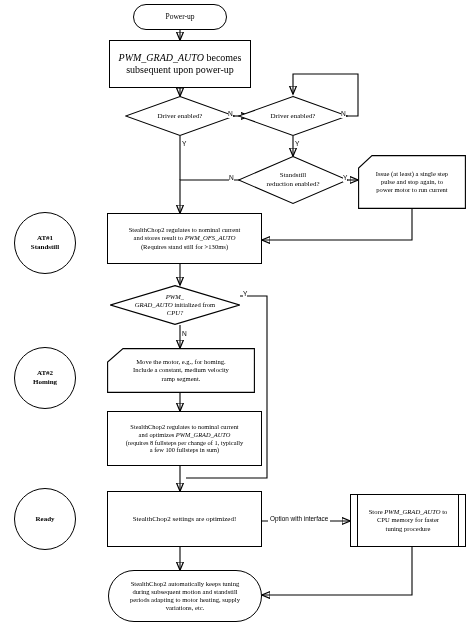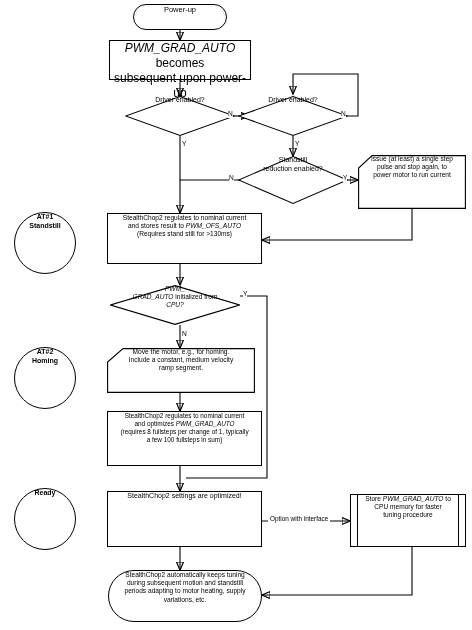--- a/index.html
+++ b/index.html
@@ -1,19 +1,19 @@
 <!DOCTYPE html>
 <html><head>
 <meta charset="utf-8">
 <title>StealthChop2 Automatic Tuning Flowchart</title>
 <style>
   html,body{margin:0;padding:0;background:#ffffff;}
   body{font-family:"Liberation Sans",sans-serif;}
   #canvas{position:relative;width:472px;height:630px;background:#ffffff;overflow:hidden;}
-  .node{position:absolute;box-sizing:border-box;display:flex;align-items:flex-start;justify-content:center;text-align:center;color:#000;}
+  .node{position:absolute;box-sizing:border-box;display:flex;align-items:center;justify-content:center;text-align:center;color:#000;font-family:Liberation Serif, serif;}
   .node .txt{display:block;line-height:1.24;padding:0 3px;}
   .proc{border:1px solid #000;background:#fff;}
   .term{border:1px solid #000;background:#fff;border-radius:999px;}
   .circ{border:1px solid #000;background:#fff;border-radius:50%;font-weight:bold;}
   .card{background:#fff;}
   .card .cardsvg{position:absolute;left:0;top:0;width:100%;height:100%;}
   .card .txt{position:relative;z-index:2;}
   .predef{border:1px solid #000;background:#fff;}
   .predef:before,.predef:after{content:"";position:absolute;top:0;bottom:0;width:0;border-left:1px solid #000;}
   .predef:before{left:6px;}
@@ -70,21 +70,21 @@
 
     <line x1="180" y1="547" x2="180" y2="570" marker-end="url(#ah)"></line>
 
     <polyline points="412,547 412,595 262,595" marker-end="url(#ah)"></polyline>
   </svg>
 
   <div class="node term" style="left:133px;top:4px;width:94px;height:26px;font-size:7.5px;">
     <span class="txt">Power-up</span>
   </div>
 
-  <div class="node proc" style="left:109px;top:40px;width:142px;height:40px;font-size:12px;">
+  <div class="node proc" style="left:109px;top:40px;width:142px;height:48px;font-size:10px;">
     <span class="txt">
       <span class="ital">PWM_GRAD_AUTO</span><span> becomes</span><br>
       <span>subsequent upon power-up</span>
     </span>
   </div>
 
   <div class="node diamond" style="left:125px;top:96px;width:110px;height:40px;font-size:7px;">
     <svg class="dsvg" viewBox="0 0 110 40" preserveAspectRatio="none">
       <polygon points="55,0.6 109.4,20 55,39.4 0.6,20" fill="#fff" stroke="#000" stroke-width="1.1" vector-effect="non-scaling-stroke"></polygon>
     </svg>

